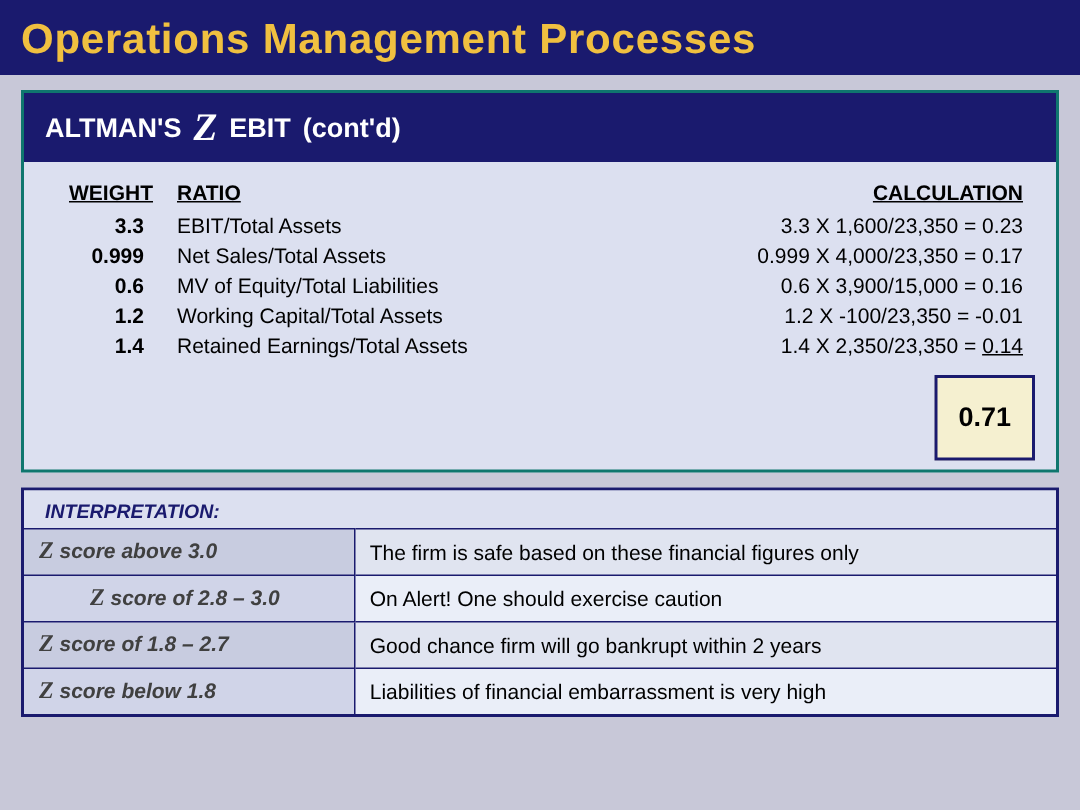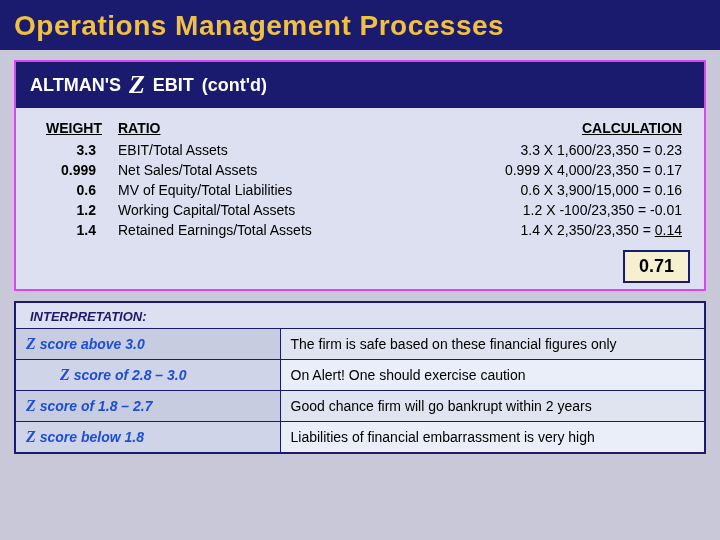--- a/index.html
+++ b/index.html
@@ -17,21 +17,21 @@
       color: #f0c040;
       font-size: 28px;
       font-weight: bold;
       padding: 10px 20px 8px 14px;
       letter-spacing: 0.5px;
     }
 
     .main-content {
       margin: 10px 14px;
       background: #dce0f0;
-      border: 2px solid #d946ef;
+      border: 2px solid #0f766e;
       padding: 0;
     }
 
     .altman-header {
       background: #1a1a6e;
       color: white;
       padding: 8px 14px;
       font-size: 18px;
       font-weight: bold;
       display: flex;
@@ -96,21 +96,21 @@
 
     .total-box-row {
       display: flex;
       justify-content: flex-end;
       padding: 6px 14px 6px 14px;
     }
 
     .total-box {
       background: #f5f0d0;
       border: 2px solid #1a1a6e;
-      padding: 4px 14px;
+      padding: 16px 14px;
       font-size: 18px;
       font-weight: bold;
       color: #000;
       min-width: 60px;
       text-align: center;
     }
 
     .interpretation-section {
       margin: 0 14px 10px 14px;
       background: #dce0f0;
@@ -136,24 +136,24 @@
       border-top: 1px solid #1a1a6e;
     }
 
     .interp-table tr td {
       padding: 6px 10px;
       font-size: 14px;
       vertical-align: middle;
     }
 
     .interp-table tr td:first-child {
-      width: 264px;
+      width: 220px;
       font-weight: bold;
       font-style: italic;
-      color: #1d4ed8;
+      color: #404040;
       border-right: 1px solid #1a1a6e;
       background: #d0d4e8;
     }
 
     .interp-table tr td:nth-child(2) {
       background: #e8ecf8;
       font-size: 14px;
     }
 
     .row-highlight-1 td:first-child { background: #c8cce0 !important; }

